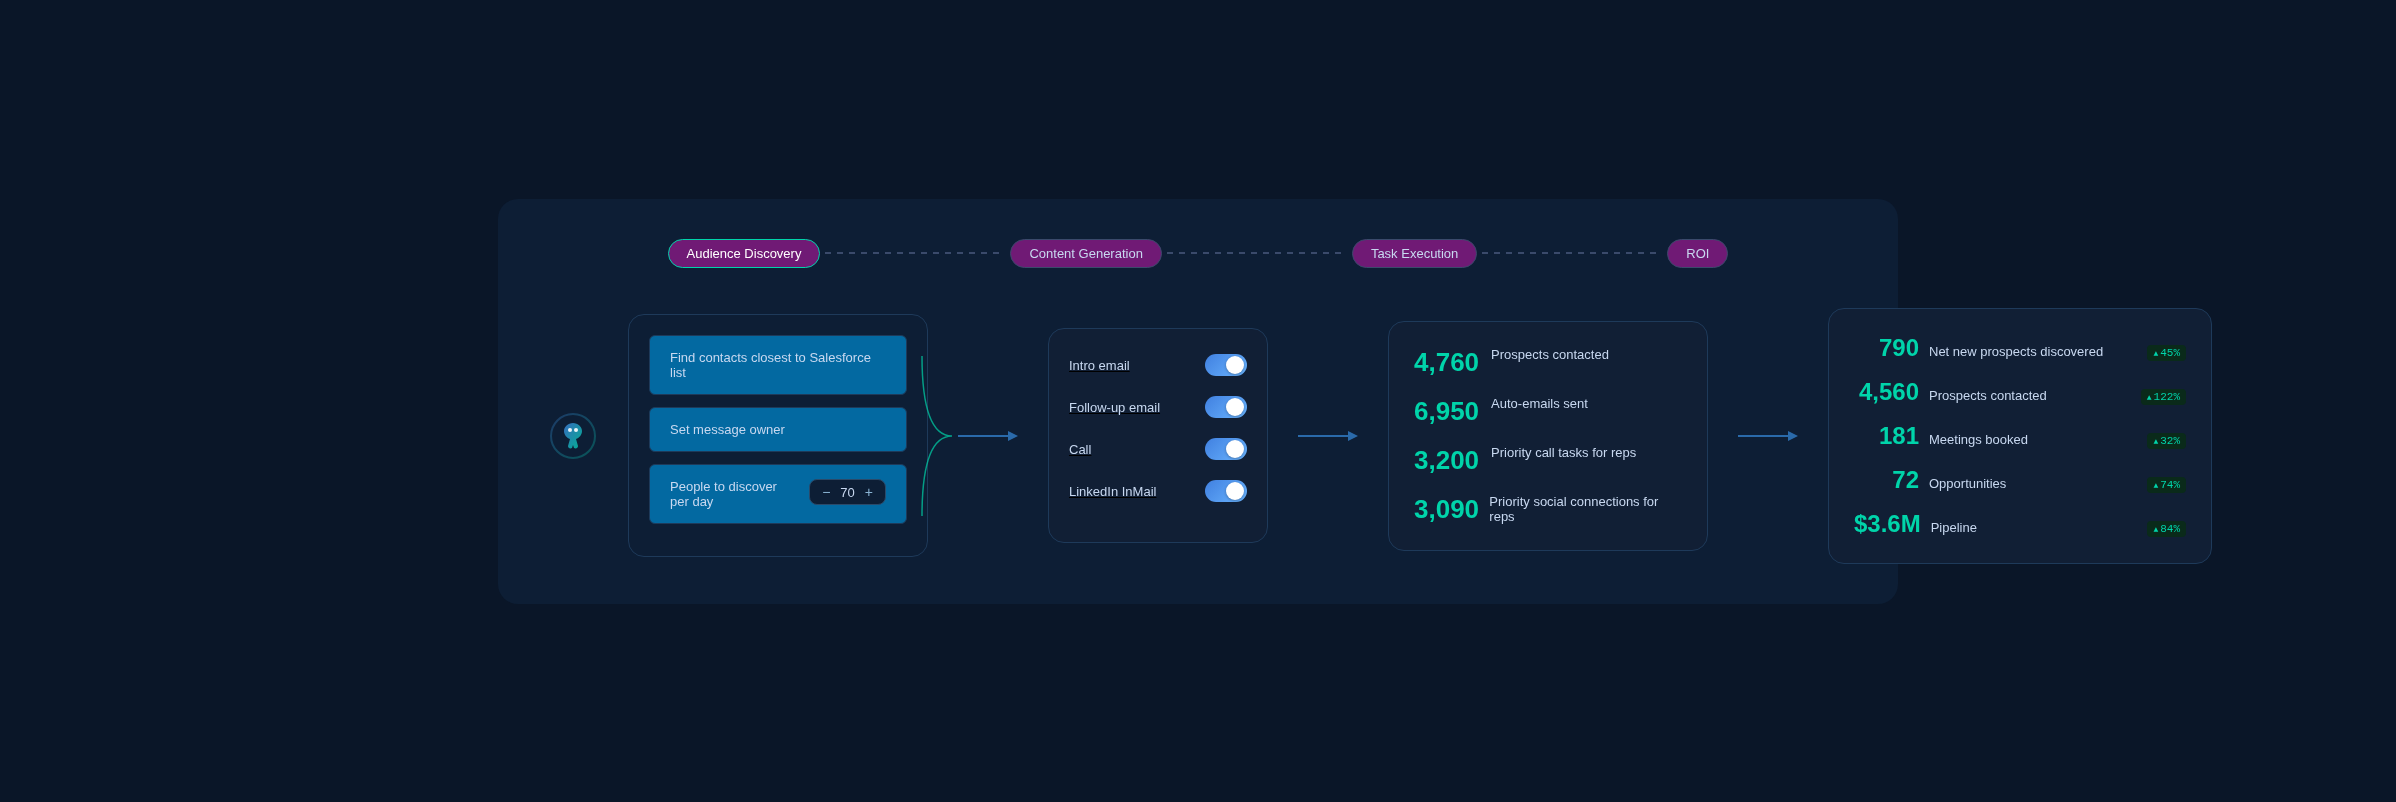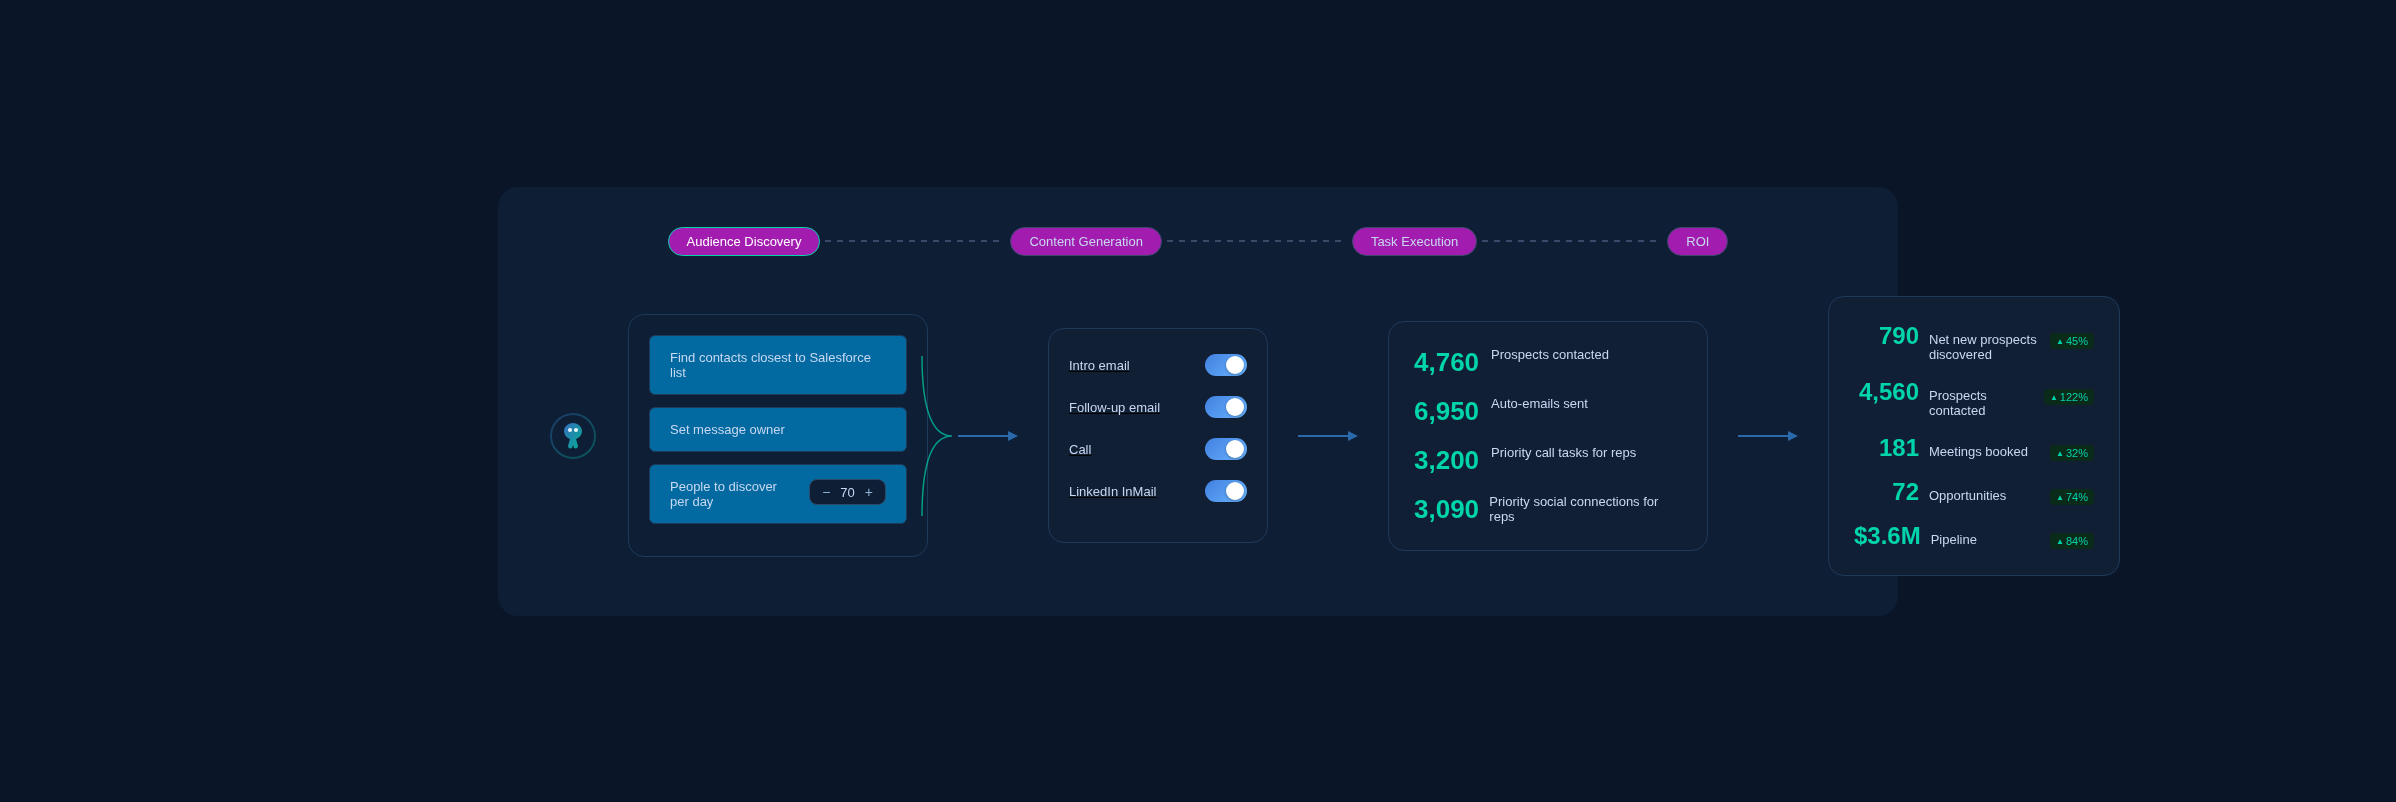--- a/index.html
+++ b/index.html
@@ -32,21 +32,21 @@
       gap: 0;
     }
 
     .pipeline-step {
       display: flex;
       align-items: center;
       gap: 0;
     }
 
     .step-label {
-      background: #a21caf;
+      background: #701a75;
       border: 1.5px solid #3a4a6b;
       border-radius: 20px;
       padding: 6px 18px;
       color: #c8d8f0;
       font-size: 13px;
       font-weight: 500;
       white-space: nowrap;
     }
 
     .step-label.active {
@@ -214,21 +214,21 @@
       color: #c8d8f0;
       font-size: 13px;
     }
 
     
     .roi-panel {
       background: #111f35;
       border: 1px solid #1e3a5a;
       border-radius: 16px;
       padding: 25px 25px;
-      width: 292px;
+      width: 384px;
       flex-shrink: 0;
     }
 
     .roi-row {
       display: flex;
       align-items: baseline;
       gap: 10px;
       margin-bottom: 16px;
     }
 
@@ -253,20 +253,21 @@
     .roi-badge {
       background: #0a2a1a;
       color: #00d4aa;
       font-size: 11px;
       padding: 2px 6px;
       border-radius: 4px;
       display: flex;
       align-items: center;
       gap: 2px;
       white-space: nowrap;
+      font-family: Liberation Mono, monospace;
     }
 
     .roi-badge::before {
       content: '▲';
       font-size: 8px;
     }
 
     
     .bracket-svg {
       position: absolute;

